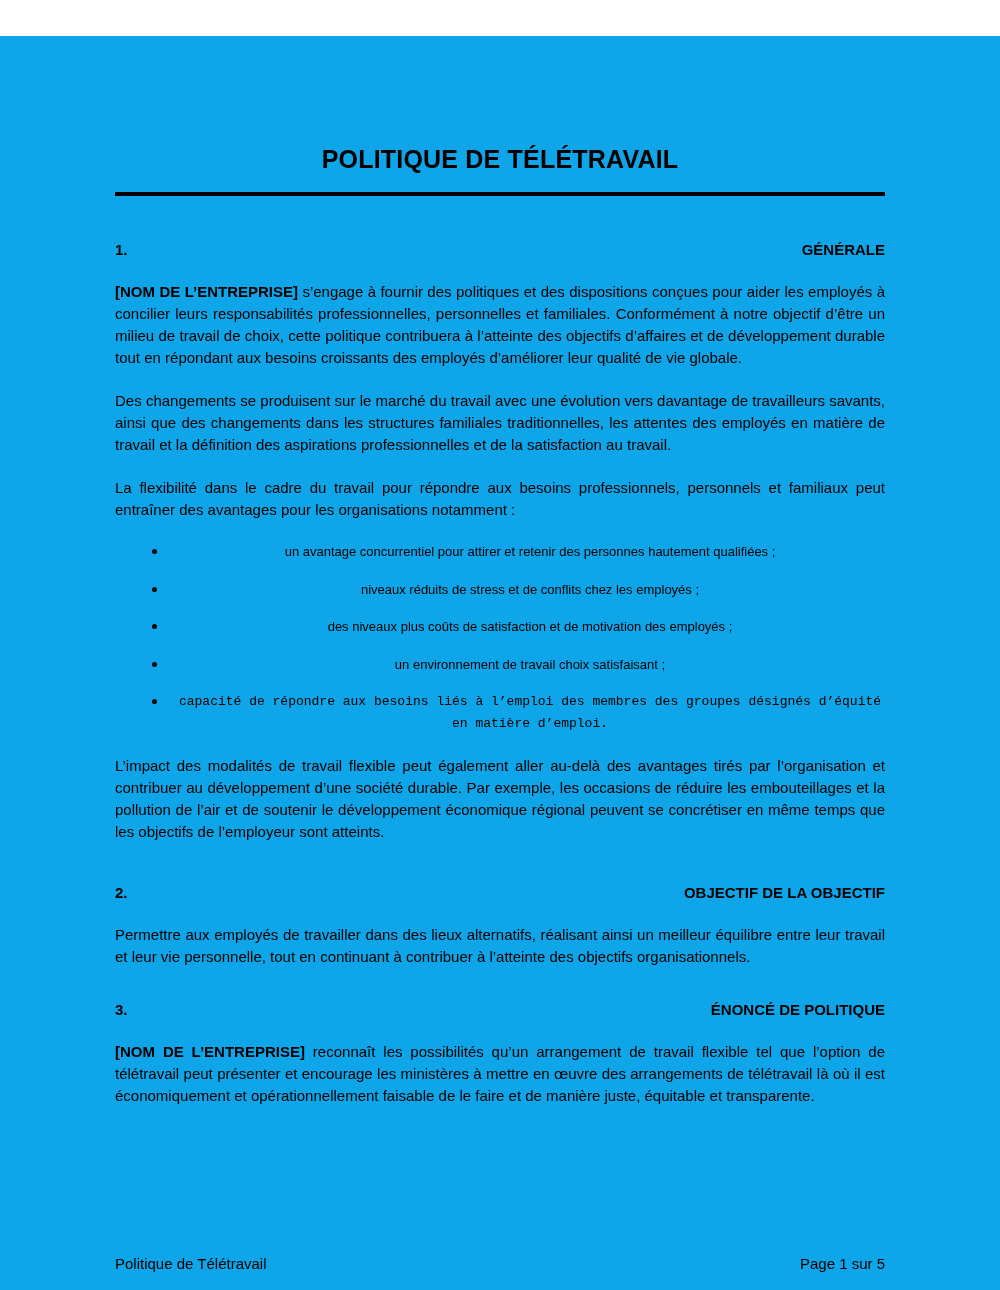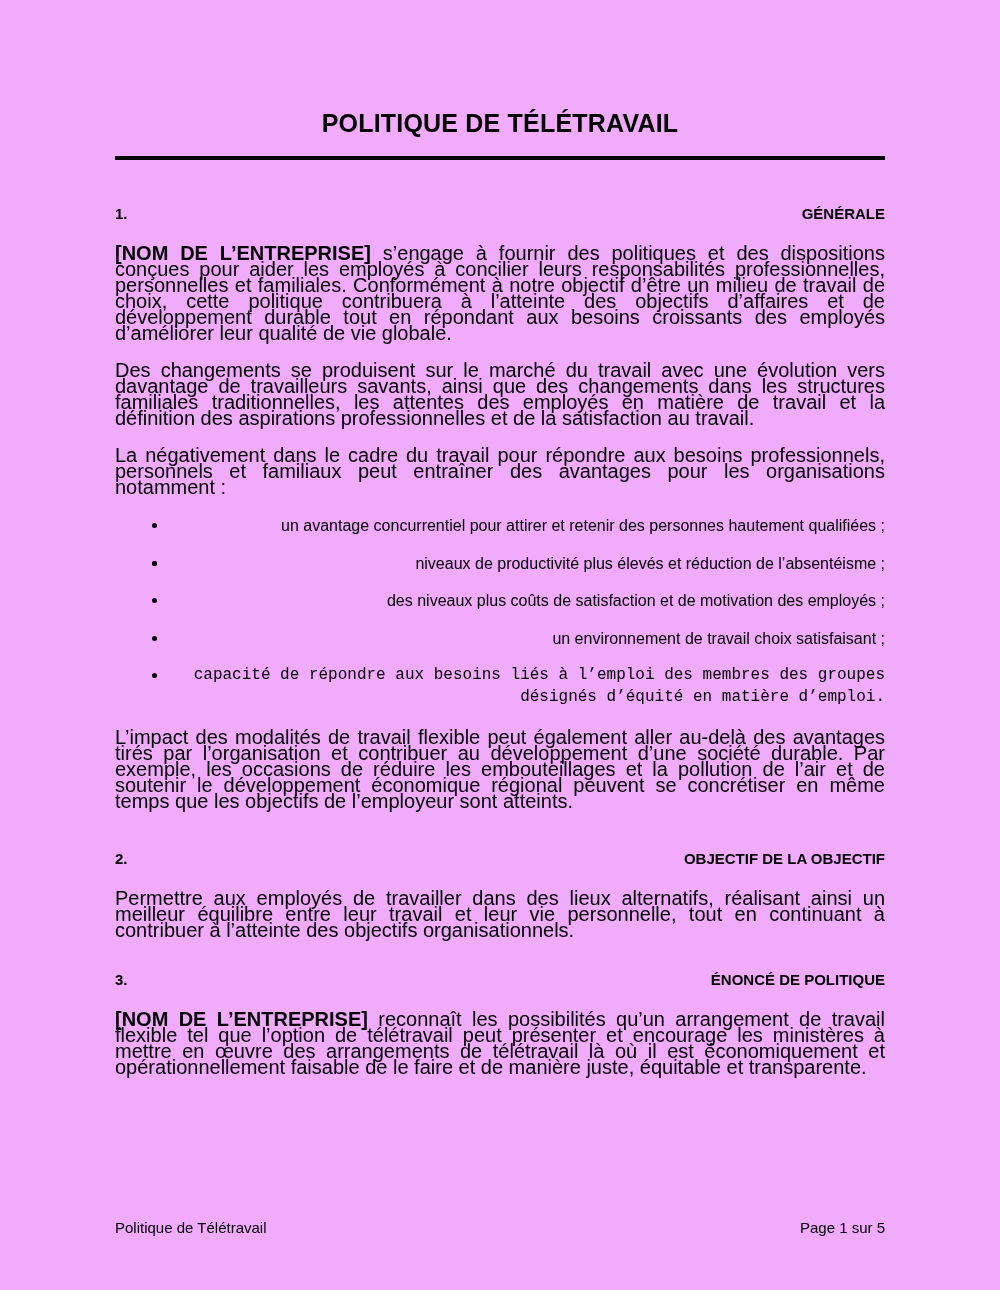--- a/index.html
+++ b/index.html
@@ -12,21 +12,22 @@
     width: 1000px;
     height: 1290px;
     position: relative;
     font-family: "Liberation Sans", sans-serif;
     color: #000000;
     overflow: hidden;
   }
   .page {
     position: absolute;
     inset: 0;
-    background: #f0abfc;
+    background: #0ea5e9;
+    margin-top: 36px;
   }
   .content {
     position: absolute;
     left: 115px;
     top: 0;
     width: 770px;
   }
 
   
   .doc-title {
@@ -63,45 +64,45 @@
   .section-heading .label {
     flex: 1 1 auto;
     text-align: right;
   }
   .sec1-pos { margin-top: 44px; }
   .sec2-pos { margin-top: 40px; }
   .sec3-pos { margin-top: 32px; }
 
   
   p.body {
-    font-size: 20px;
-    line-height: 16px;
+    font-size: 15px;
+    line-height: 22px;
     text-align: justify;
     margin: 0;
     margin-top: 21px;
     -webkit-hyphens: none;
     hyphens: none;
   }
   p.body b {
     font-weight: bold;
   }
 
   
   ul.bullets {
     list-style: none;
     margin: 0;
     padding: 0;
     margin-top: 20px;
   }
   ul.bullets li {
     position: relative;
     padding-left: 60px;
-    font-size: 16px;
+    font-size: 13px;
     line-height: 21.5px;
-    text-align: right;
+    text-align: center;
     margin-bottom: 16px;
   }
   ul.bullets li:last-child {
     margin-bottom: 0;
     font-family: Liberation Mono, monospace;
   }
   ul.bullets li .dot {
     position: absolute;
     left: 37px;
     top: 8px;
@@ -137,26 +138,25 @@
 
     <div class="section-heading sec1-pos">
       <span class="num">1.</span>
       <span class="label">GÉNÉRALE</span>
     </div>
 
     <p class="body"><b>[NOM DE L’ENTREPRISE]</b><span> s’engage à fournir des politiques et des dispositions conçues pour aider les employés à concilier leurs responsabilités professionnelles, personnelles et familiales. Conformément à notre objectif d’être un milieu de travail de choix, cette politique contribuera à l’atteinte des objectifs d’affaires et de développement durable tout en répondant aux besoins croissants des employés d’améliorer leur qualité de vie globale.</span></p>
 
     <p class="body">Des changements se produisent sur le marché du travail avec une évolution vers davantage de travailleurs savants, ainsi que des changements dans les structures familiales traditionnelles, les attentes des employés en matière de travail et la définition des aspirations professionnelles et de la satisfaction au travail.</p>
 
-    <p class="body">La négativement dans le cadre du travail pour répondre aux besoins professionnels, personnels et familiaux peut entraîner des avantages pour les organisations notamment :</p>
+    <p class="body">La flexibilité dans le cadre du travail pour répondre aux besoins professionnels, personnels et familiaux peut entraîner des avantages pour les organisations notamment :</p>
 
     <ul class="bullets">
       <li><span class="dot"></span><span>un avantage concurrentiel pour attirer et retenir des personnes hautement qualifiées ;</span></li>
-      <li><span class="dot"></span></li>
-      <li><span class="dot"></span><span>niveaux de productivité plus élevés et réduction de l’absentéisme ;</span></li>
+      <li><span class="dot"></span><span>niveaux réduits de stress et de conflits chez les employés ;</span></li>
       <li><span class="dot"></span><span>des niveaux plus coûts de satisfaction et de motivation des employés ;</span></li>
       <li><span class="dot"></span><span>un environnement de travail choix satisfaisant ;</span></li>
       <li><span class="dot"></span><span>capacité de répondre aux besoins liés à l’emploi des membres des groupes désignés d’équité en matière d’emploi.</span></li>
     </ul>
 
     <p class="body">L’impact des modalités de travail flexible peut également aller au-delà des avantages tirés par l’organisation et contribuer au développement d’une société durable. Par exemple, les occasions de réduire les embouteillages et la pollution de l’air et de soutenir le développement économique régional peuvent se concrétiser en même temps que les objectifs de l’employeur sont atteints.</p>
 
 
     <div class="section-heading sec2-pos">
       <span class="num">2.</span>

